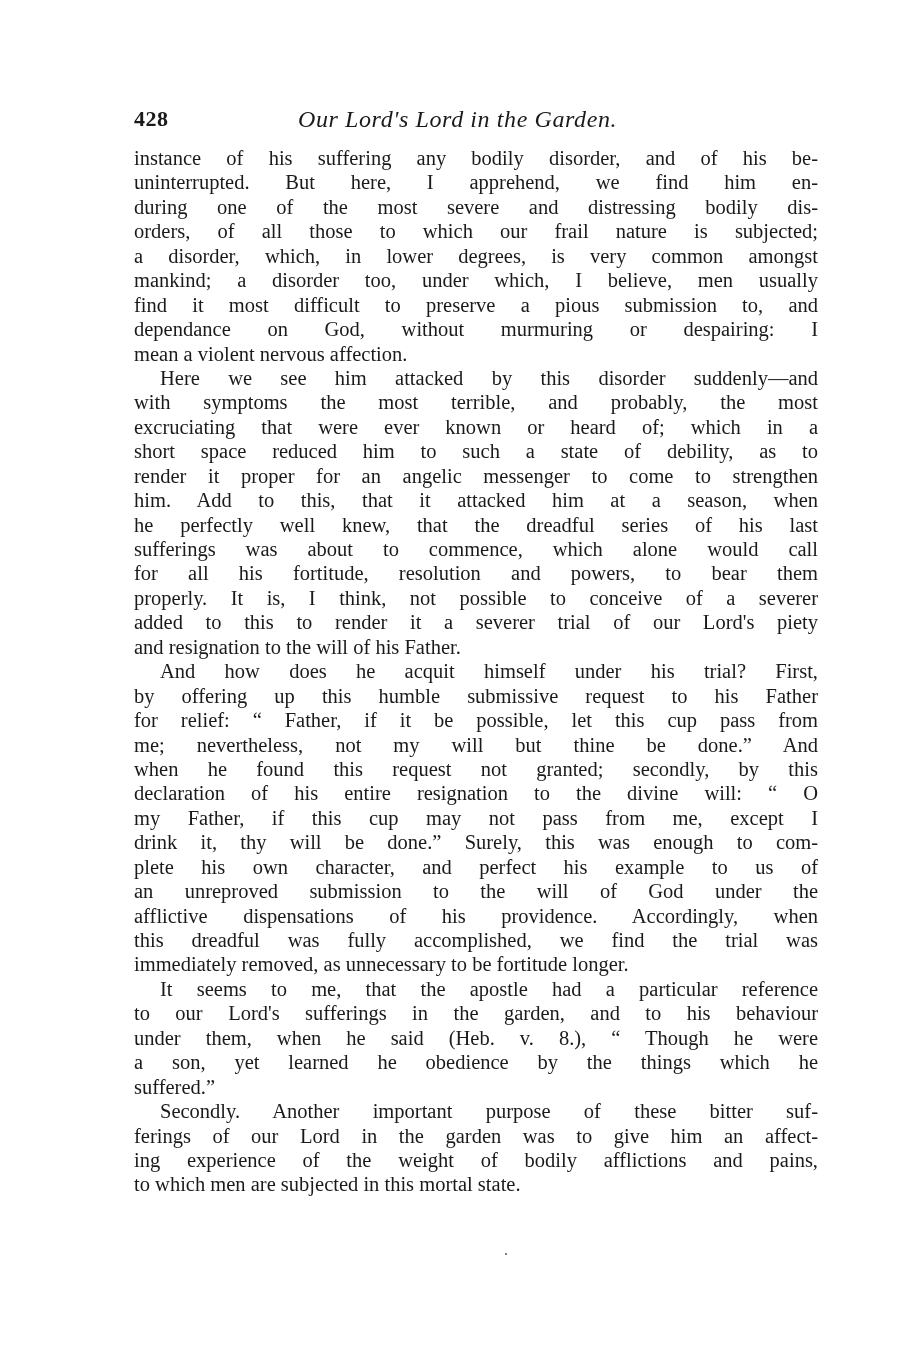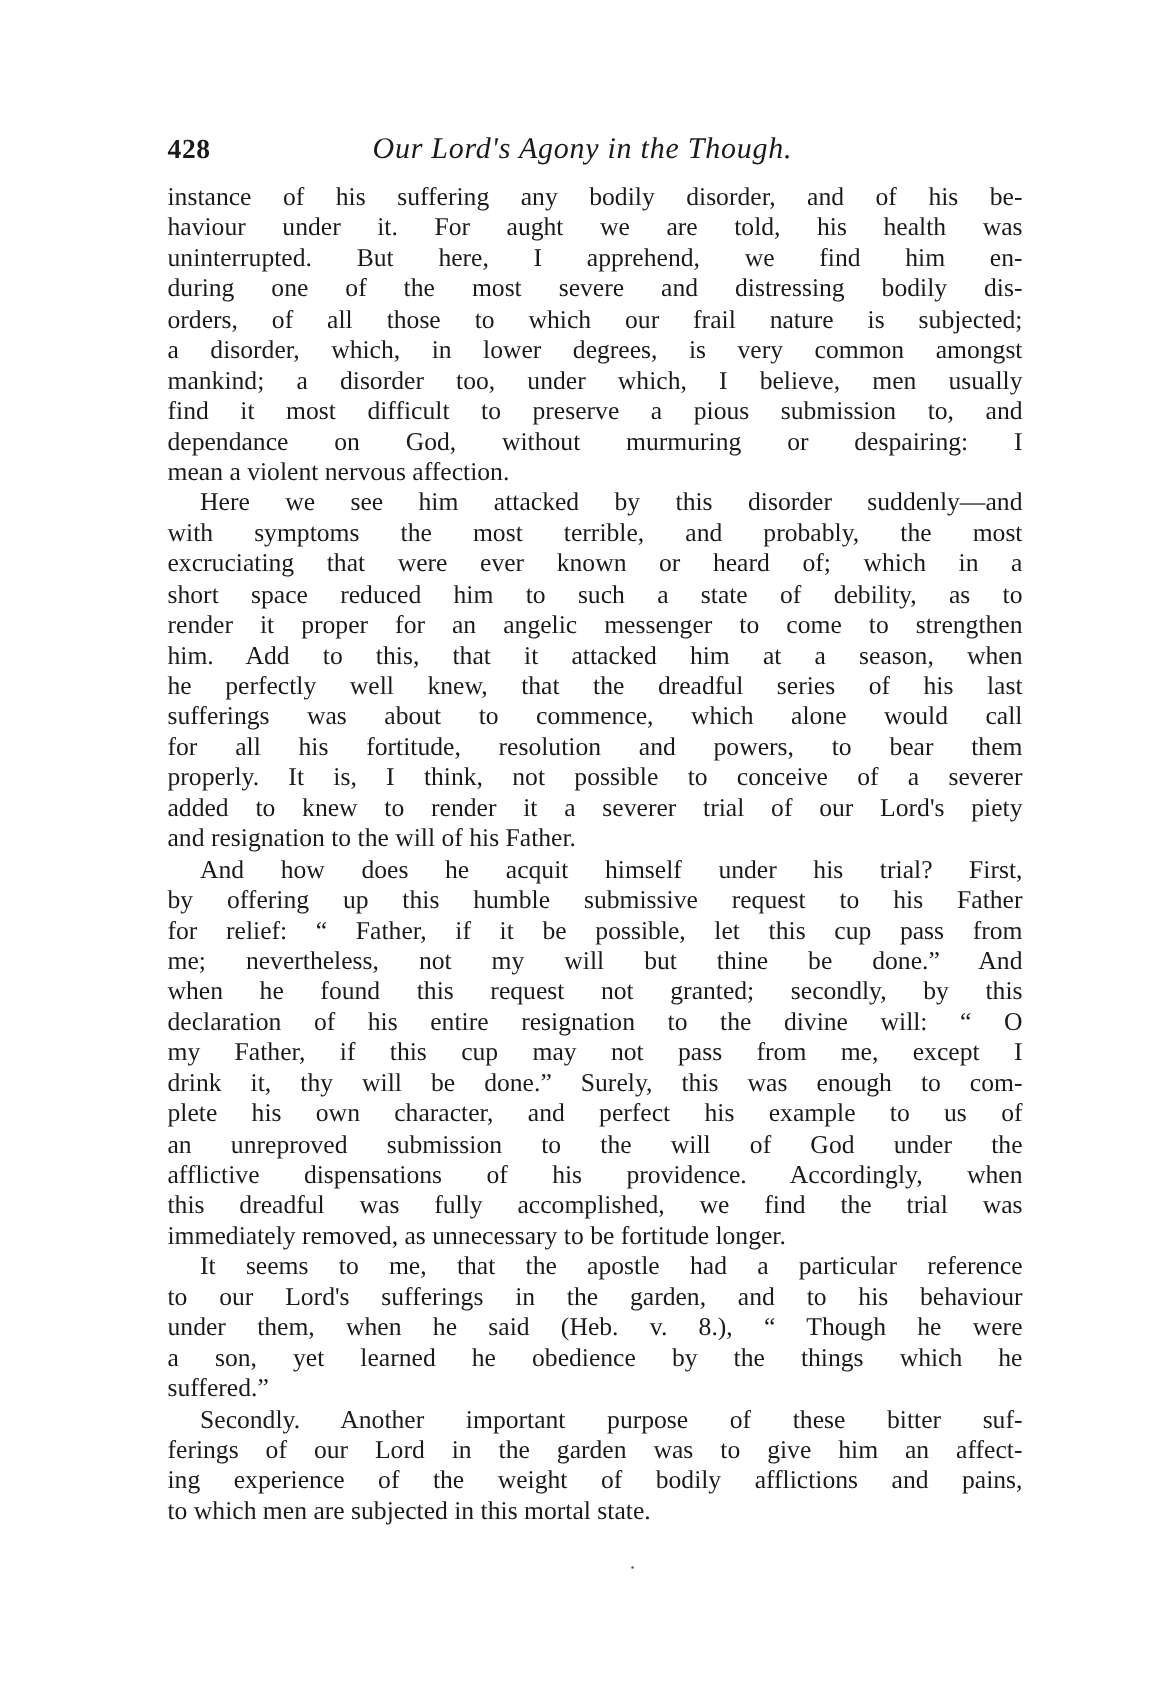--- a/index.html
+++ b/index.html
@@ -77,28 +77,27 @@
       border-radius: 1px;
     }
   </style>
 </head>
 <body>
 
 <div class="page">
 
   <div class="running-head">
     <span class="page-number">428</span>
-    <span class="running-title">Our Lord's Agony in the Though.</span>
+    <span class="running-title">Our Lord's Lord in the Garden.</span>
   </div>
 
   <div class="body-text">
 
     <div>
       <span class="line">instance of his suffering any bodily disorder, and of his be-</span>
-      <span class="line">haviour under it. For aught we are told, his health was</span>
       <span class="line">uninterrupted. But here, I apprehend, we find him en-</span>
       <span class="line">during one of the most severe and distressing bodily dis-</span>
       <span class="line">orders, of all those to which our frail nature is subjected;</span>
       <span class="line">a disorder, which, in lower degrees, is very common amongst</span>
       <span class="line">mankind; a disorder too, under which, I believe, men usually</span>
       <span class="line">find it most difficult to preserve a pious submission to, and</span>
       <span class="line">dependance on God, without murmuring or despairing: I</span>
       <span class="line last">mean a violent nervous affection.</span>
     </div>
 
@@ -106,21 +105,21 @@
       <span class="line indent">Here we see him attacked by this disorder suddenly—and</span>
       <span class="line">with symptoms the most terrible, and probably, the most</span>
       <span class="line">excruciating that were ever known or heard of; which in a</span>
       <span class="line">short space reduced him to such a state of debility, as to</span>
       <span class="line">render it proper for an angelic messenger to come to strengthen</span>
       <span class="line">him. Add to this, that it attacked him at a season, when</span>
       <span class="line">he perfectly well knew, that the dreadful series of his last</span>
       <span class="line">sufferings was about to commence, which alone would call</span>
       <span class="line">for all his fortitude, resolution and powers, to bear them</span>
       <span class="line">properly. It is, I think, not possible to conceive of a severer</span>
-      <span class="line">added to knew to render it a severer trial of our Lord's piety</span>
+      <span class="line">added to this to render it a severer trial of our Lord's piety</span>
       <span class="line last">and resignation to the will of his Father.</span>
     </div>
 
     <div>
       <span class="line indent">And how does he acquit himself under his trial? First,</span>
       <span class="line">by offering up this humble submissive request to his Father</span>
       <span class="line">for relief: “ Father, if it be possible, let this cup pass from</span>
       <span class="line">me; nevertheless, not my will but thine be done.” And</span>
       <span class="line">when he found this request not granted; secondly, by this</span>
       <span class="line">declaration of his entire resignation to the divine will: “ O</span>

